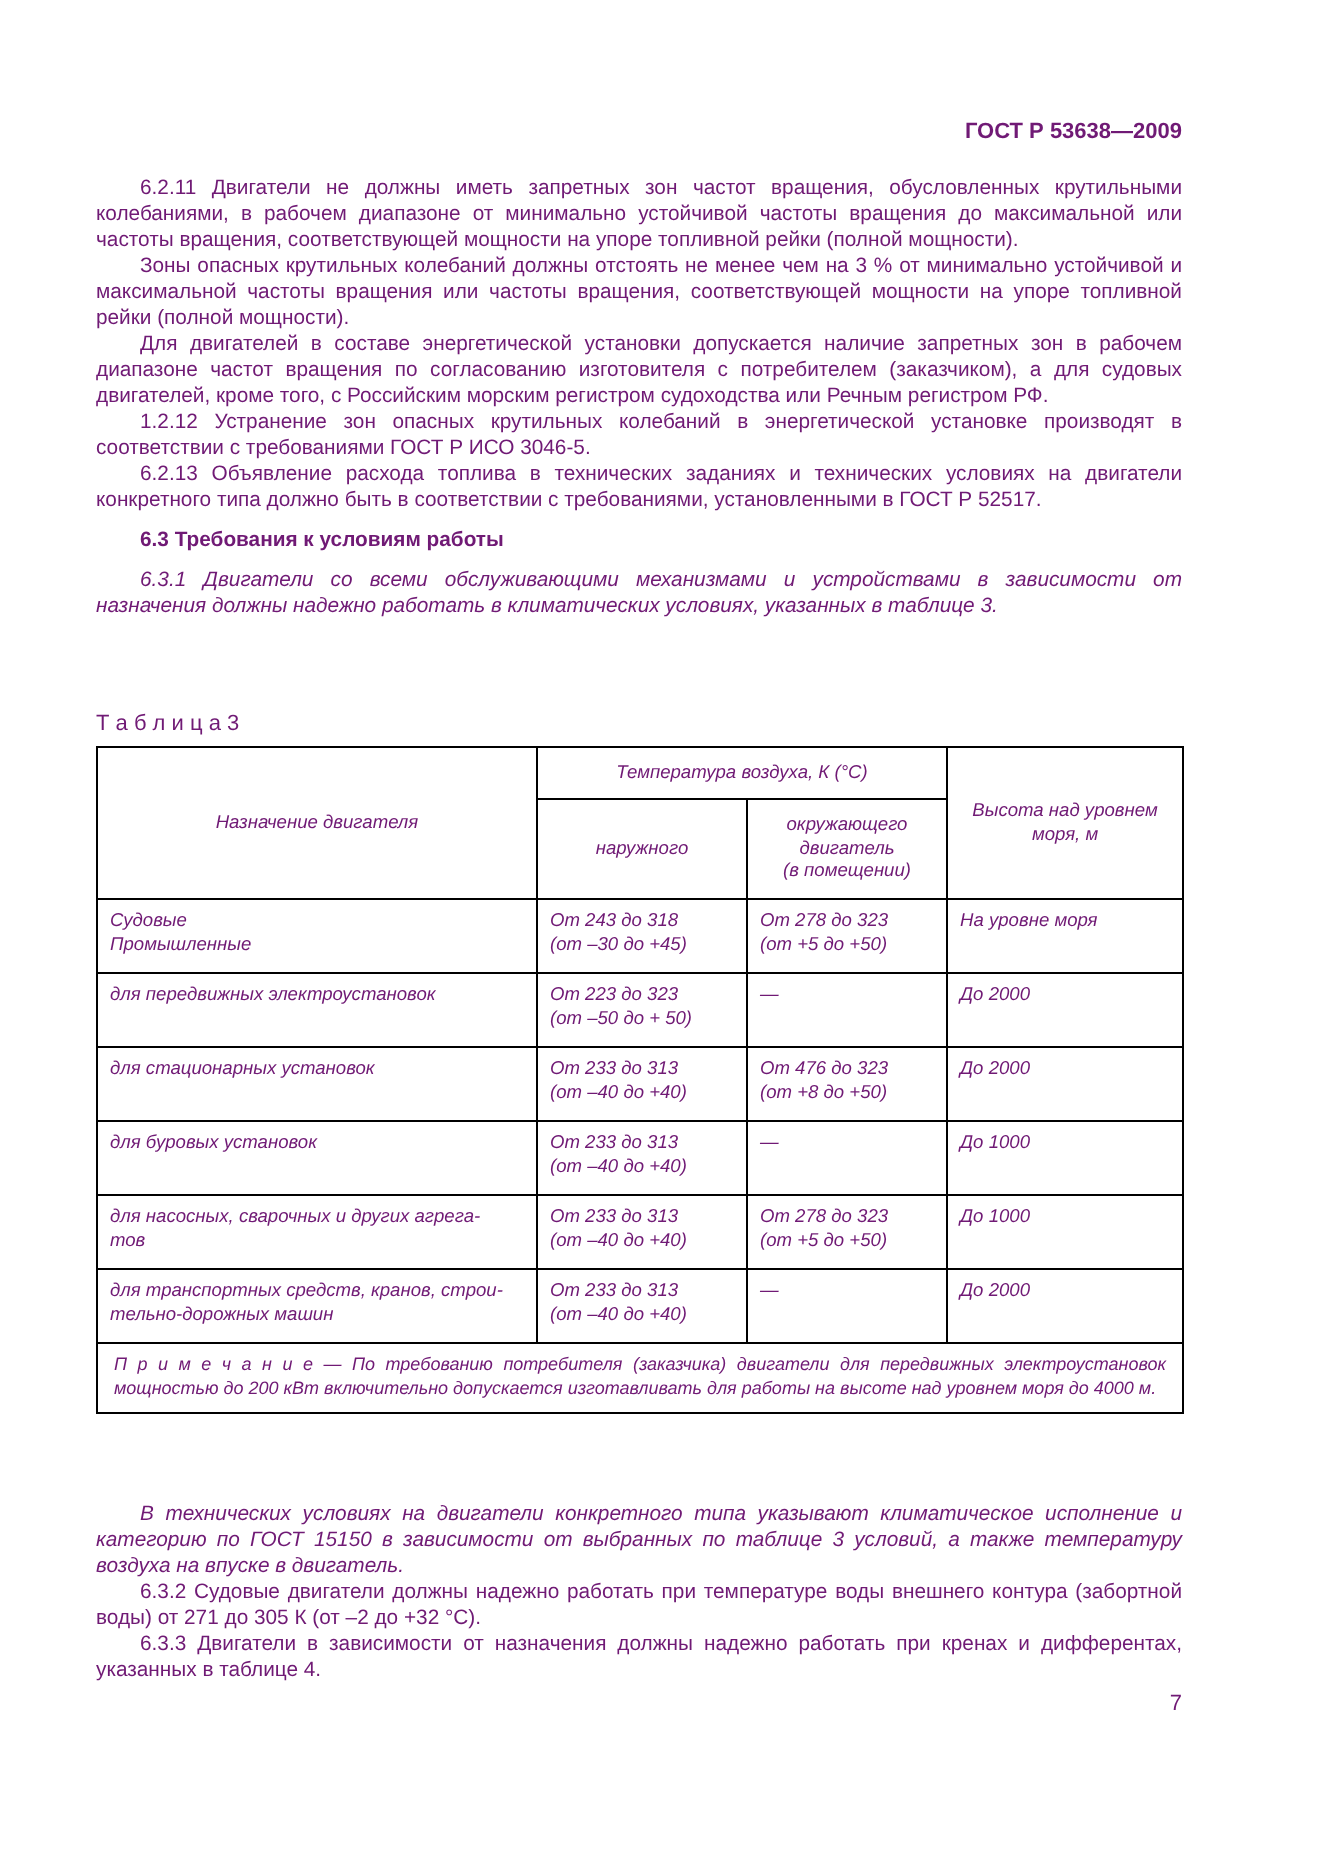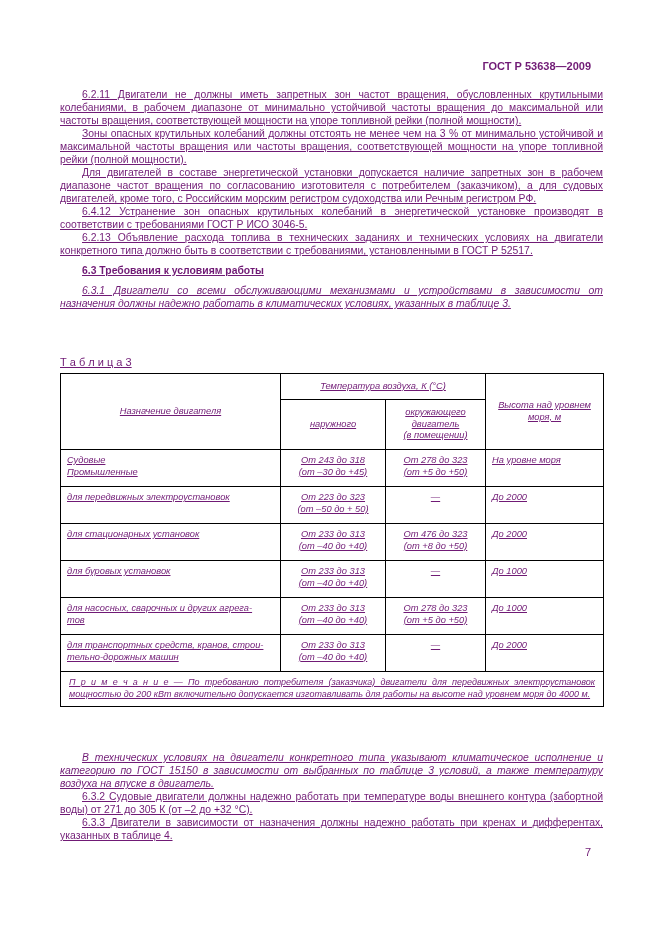--- a/index.html
+++ b/index.html
@@ -15,21 +15,21 @@
   }
   .doc-header {
     position: absolute;
     top: 60px; left: 48px; width: 543px;
     text-align: right;
     font-weight: 700;
     font-size: 11px;
   }
   .content {
     position: absolute;
-    top: 88px; left: 60px; width: 543px; text-decoration: underline;
+    top: 88px; left: 48px; width: 543px;
   }
   p.para {
     margin: 0;
     font-size: 10.4px;
     line-height: 13px;
     text-align: justify;
     text-indent: 22px;
   }
   p.heading { font-weight: 700; margin: 7px 0; text-align: left; }
   p.italic { font-style: italic; }
@@ -53,21 +53,21 @@
     white-space: pre-line;
   }
   .gost thead th { text-align: center; vertical-align: middle; }
   .gost thead tr.group-row th { height: 26px; }
   .gost thead tr.sub-row th { height: 50px; }
   .gost tbody td {
     vertical-align: top;
     padding-top: 5px;
     padding-bottom: 8px;
   }
-  .gost td.c { text-align: center; }
+  .gost td.c { text-align: left; }
   .gost td.name, .gost td.alt { text-align: left; }
   .gost td.note-cell {
     font-size: 9px;
     line-height: 11.5px;
     text-align: justify;
     white-space: normal;
     padding: 5px 8px 6px;
   }
   p.after-table { margin-top: 44px; }
   .page-number {
@@ -82,21 +82,21 @@
 
 <div class="page">
 
   <div class="doc-header">ГОСТ Р 53638—2009</div>
 
   <div class="content">
 
     <p class="para">6.2.11 Двигатели не должны иметь запретных зон частот вращения, обусловленных крутильными колебаниями, в рабочем диапазоне от минимально устойчивой частоты вращения до максимальной или частоты вращения, соответствующей мощности на упоре топливной рейки (полной мощности).</p>
     <p class="para">Зоны опасных крутильных колебаний должны отстоять не менее чем на 3 % от минимально устойчивой и максимальной частоты вращения или частоты вращения, соответствующей мощности на упоре топливной рейки (полной мощности).</p>
     <p class="para">Для двигателей в составе энергетической установки допускается наличие запретных зон в рабочем диапазоне частот вращения по согласованию изготовителя с потребителем (заказчиком), а для судовых двигателей, кроме того, с Российским морским регистром судоходства или Речным регистром РФ.</p>
-    <p class="para">6.4.12 Устранение зон опасных крутильных колебаний в энергетической установке производят в соответствии с требованиями ГОСТ Р ИСО 3046-5.</p>
+    <p class="para">1.2.12 Устранение зон опасных крутильных колебаний в энергетической установке производят в соответствии с требованиями ГОСТ Р ИСО 3046-5.</p>
     <p class="para">6.2.13 Объявление расхода топлива в технических заданиях и технических условиях на двигатели конкретного типа должно быть в соответствии с требованиями, установленными в ГОСТ Р 52517.</p>
     <p class="para heading">6.3 Требования к условиям работы</p>
     <p class="para italic">6.3.1 Двигатели со всеми обслуживающими механизмами и устройствами в зависимости от назначения должны надежно работать в климатических условиях, указанных в таблице 3.</p>
 
     <div class="table-label">Т а б л и ц а  3</div>
 
     <table class="gost">
       <colgroup>
         <col style="width:220px">
           <col style="width:105px">

